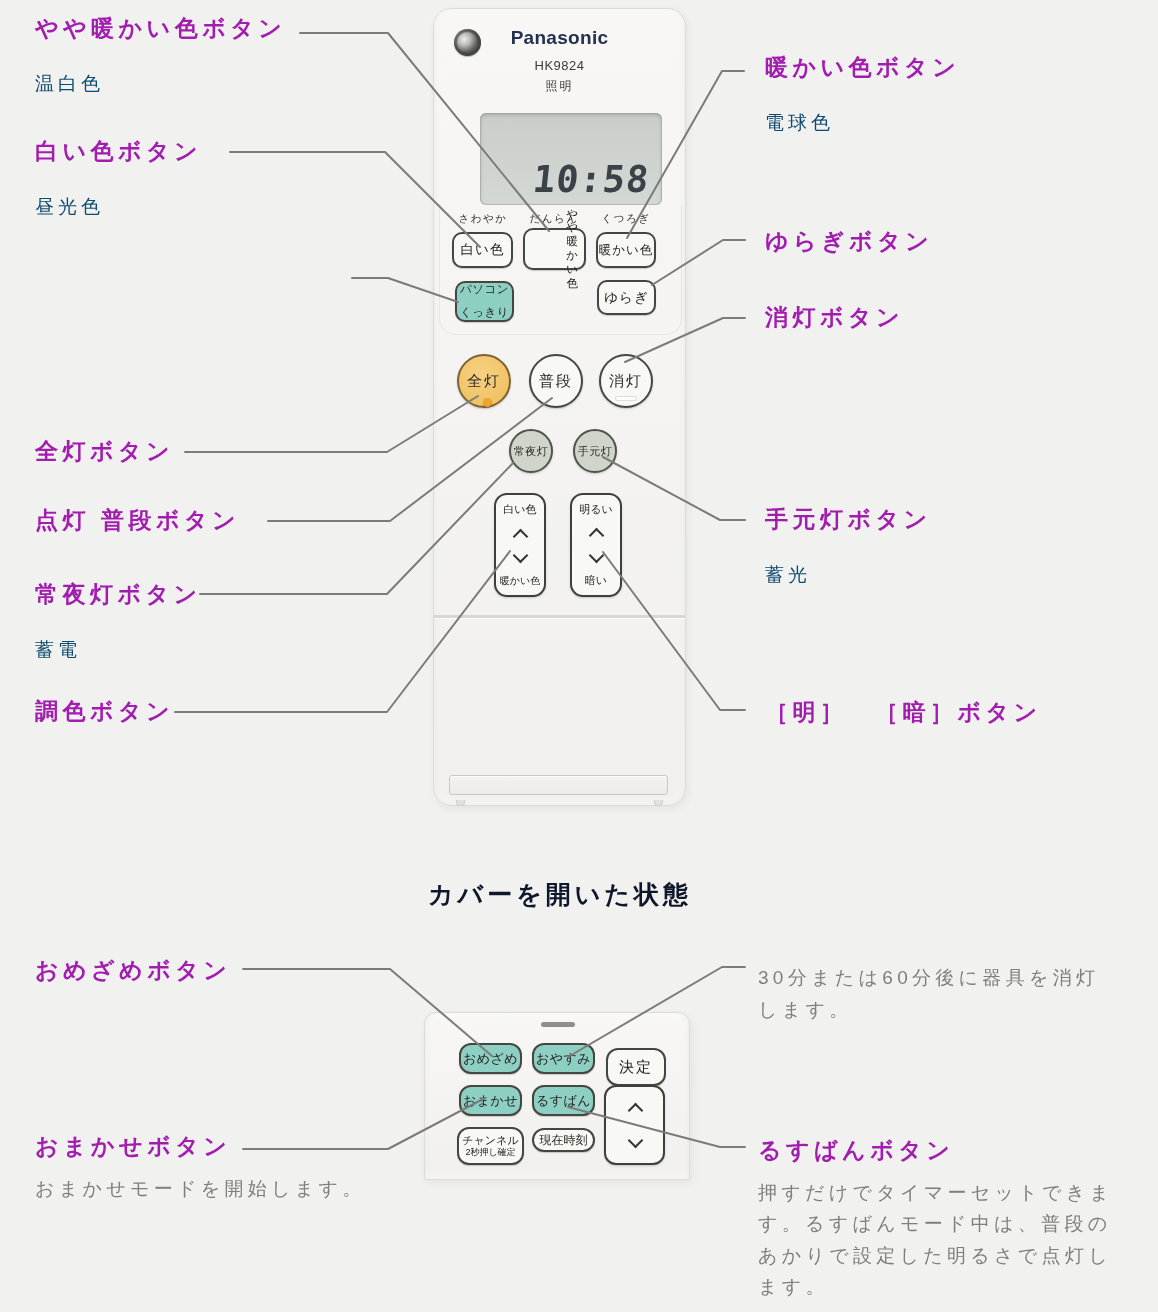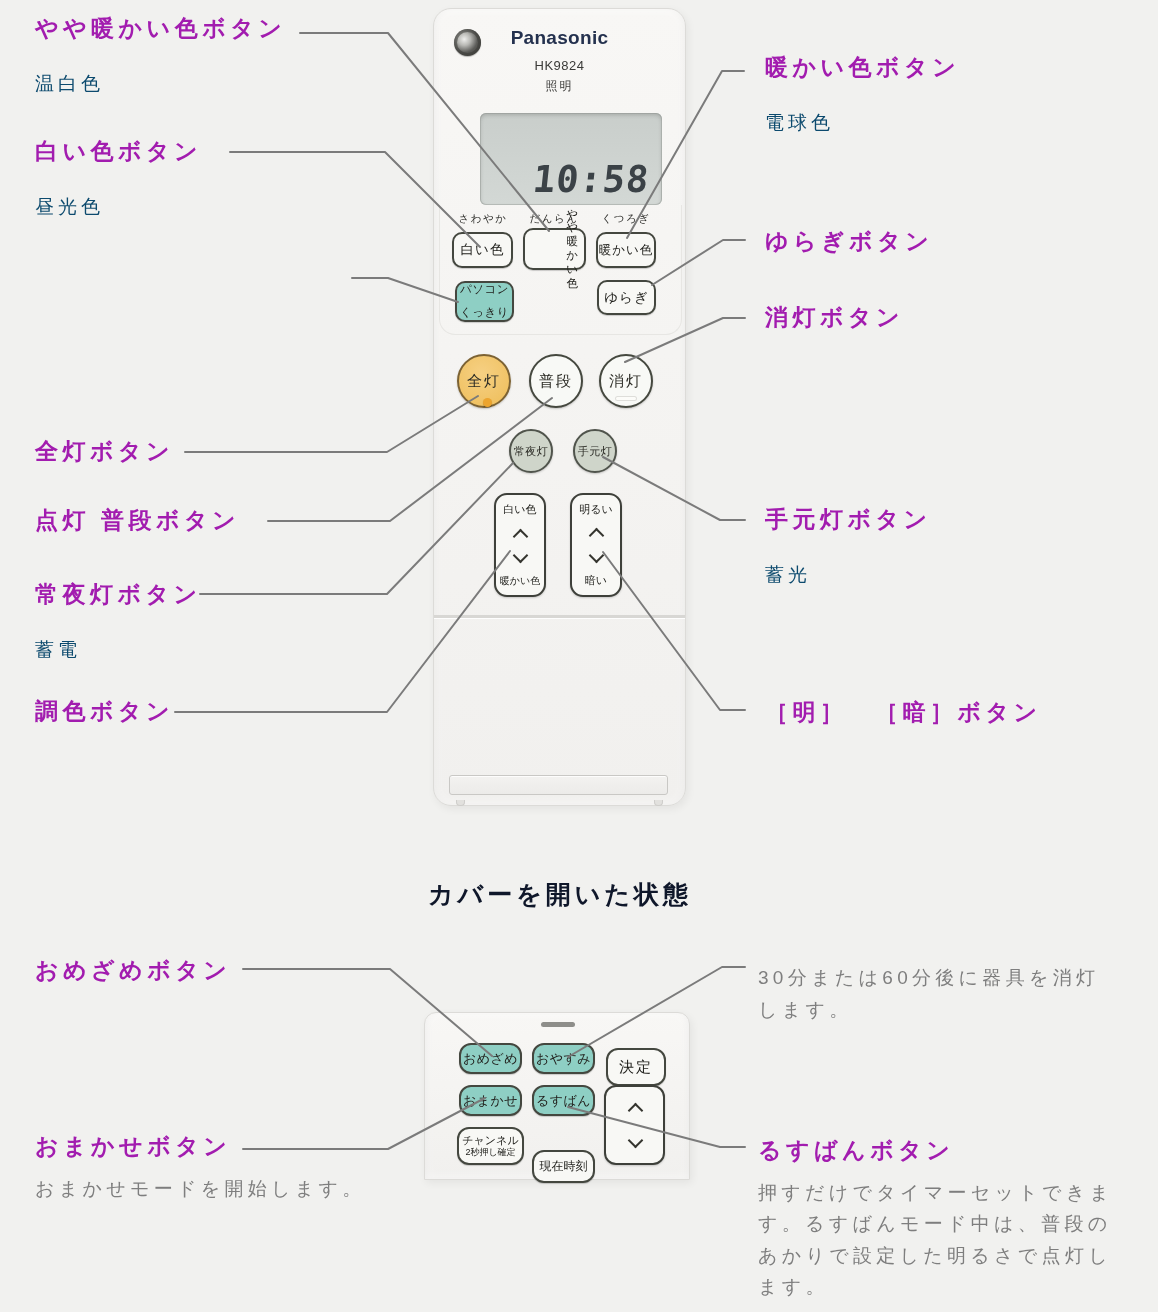--- a/index.html
+++ b/index.html
@@ -191,21 +191,21 @@
 
     <div class="brocker">
       <span class="chev up"></span>
       <span class="chev down"></span>
     </div>
 
     <div class="bpill" style="left:32px;top:114px;width:67px;height:38px;">
       <span class="c1">チャンネル</span>
       <span class="c2">2秒押し確定</span>
     </div>
-    <div class="bpill" style="left:107px;top:137px;width:63px;height:33px;">
+    <div class="bpill" style="left:107px;top:115px;width:63px;height:24px;">
       <span class="c1" style="font-size:12px;">現在時刻</span>
     </div>
   </div>
 
   <svg class="leads" width="1158" height="1312" viewBox="0 0 1158 1312">
     <polyline points="300,33 388,33 549,231"></polyline>
     <polyline points="230,152 385,152 480,247"></polyline>
     <polyline points="352,278 388,278 458,302"></polyline>
     <polyline points="185,452 387,452 478,396"></polyline>
     <polyline points="268,521 390,521 552,398"></polyline>

